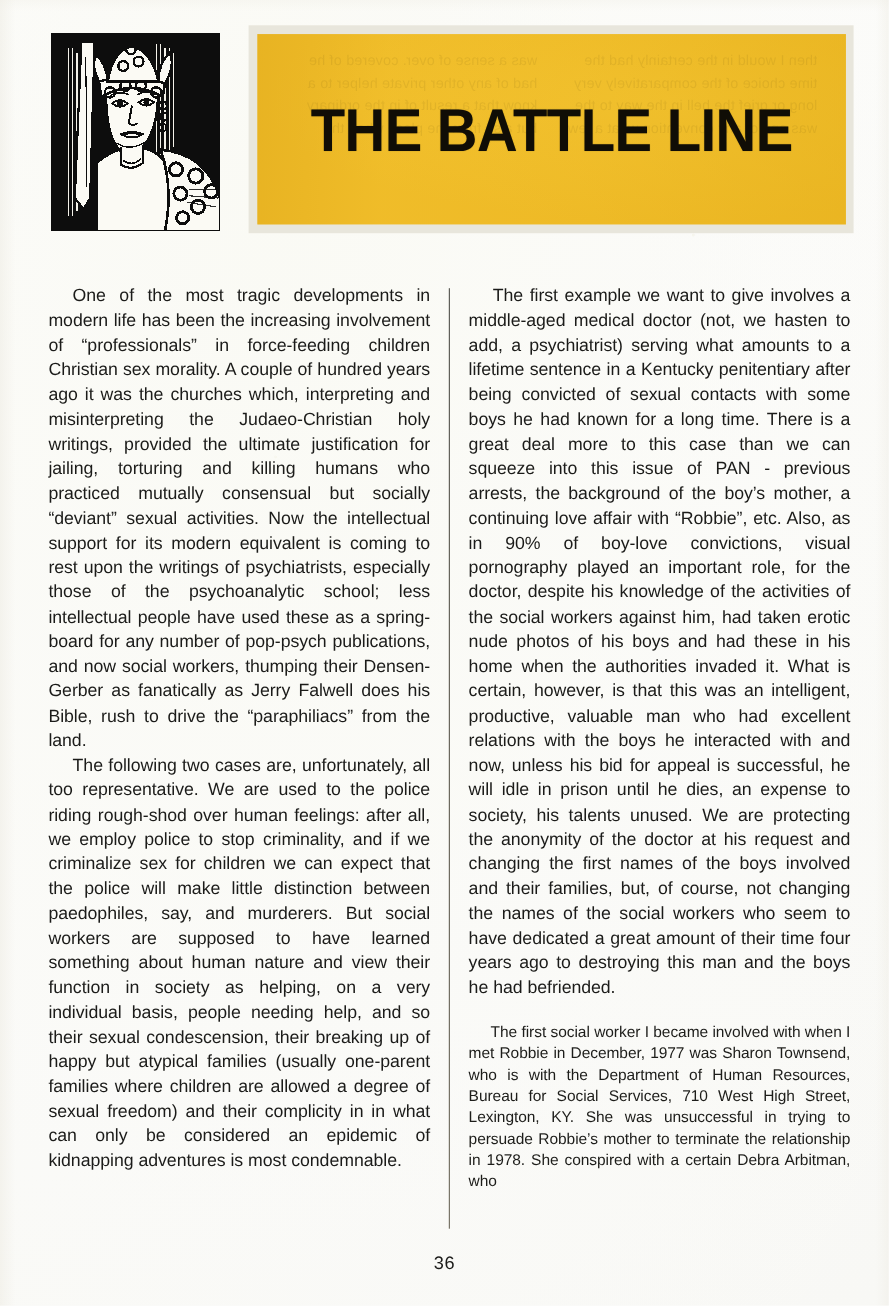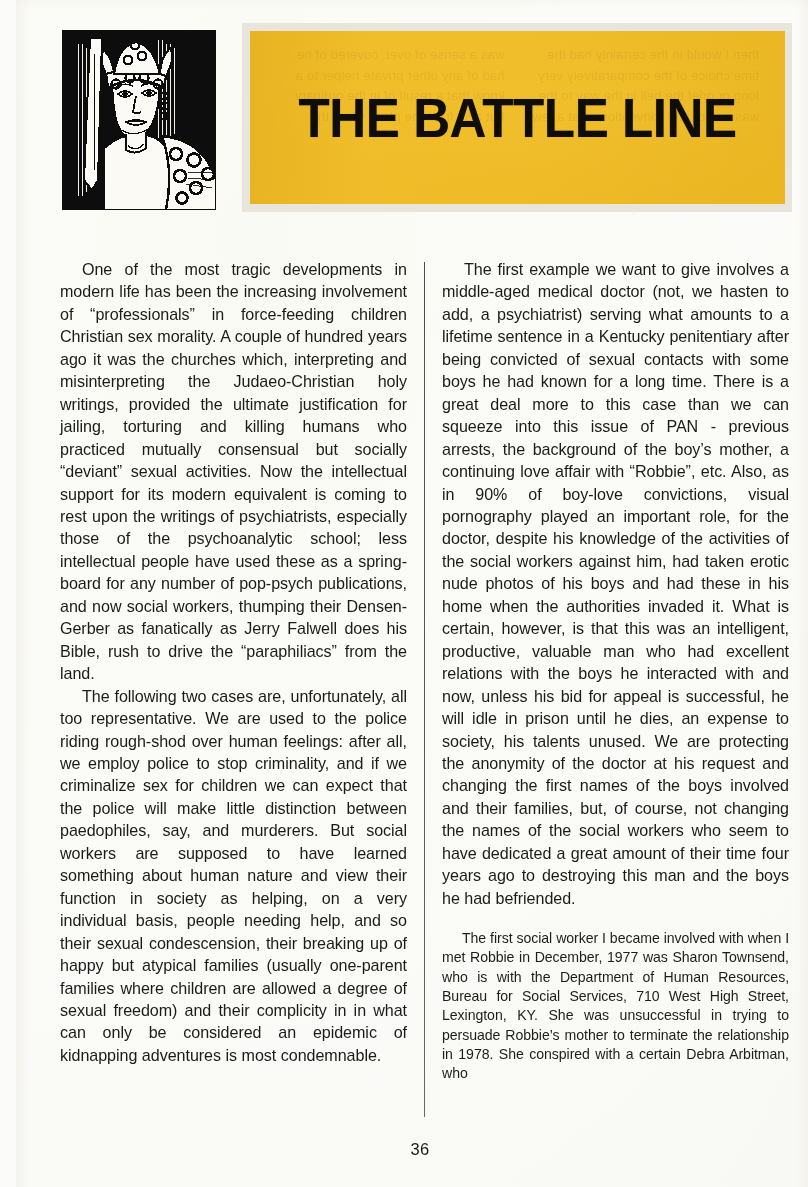--- a/index.html
+++ b/index.html
@@ -16,21 +16,20 @@
     background: #fbfbf9;
   }
 
   
   #page-scan {
     position: absolute;
     inset: 0;
     background:
       radial-gradient(ellipse at 30% 20%, rgba(250,250,244,0.9) 0%, rgba(252,252,250,0.4) 60%, rgba(255,255,255,0) 100%),
       linear-gradient(160deg, #fcfcfa 0%, #fafaf7 45%, #f8f8f5 100%);
-    margin-left: 16px;
   }
 
   
   #header-band {
     position: absolute;
     left: 0;
     top: 0;
     width: 808px;
     height: 232px;
   }

